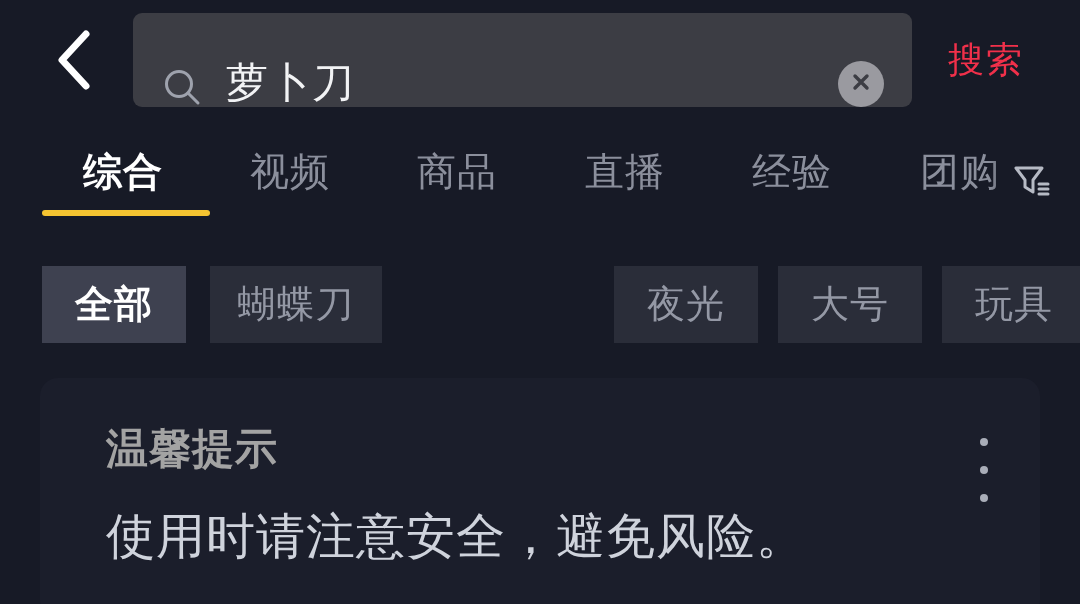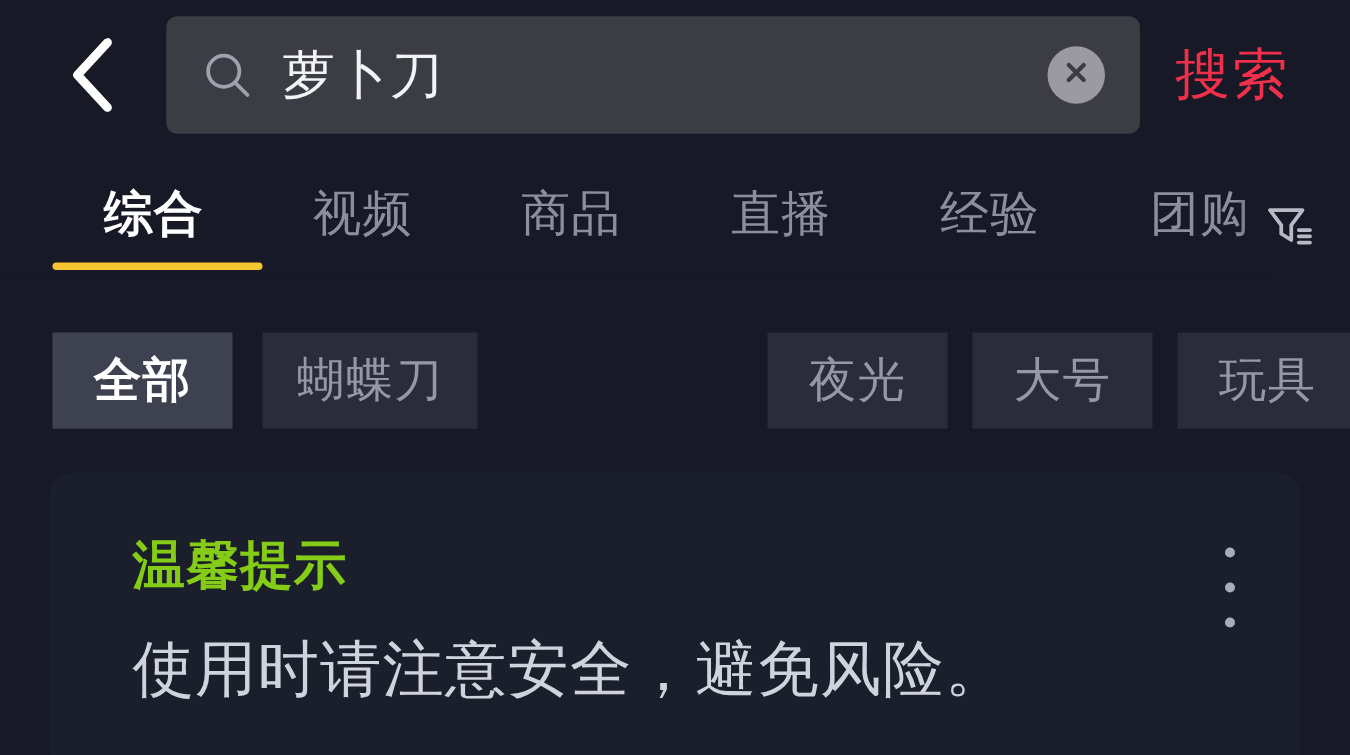--- a/index.html
+++ b/index.html
@@ -41,21 +41,21 @@
   }
   .back-btn svg { display: block; }
 
   .search-box {
     position: absolute;
     left: 133px; top: 13px;
     width: 779px; height: 94px;
     background: #3c3d44;
     border-radius: 9px;
     display: flex;
-    align-items: center;
+    align-items: flex-end;
   }
   .search-icon {
     margin-left: 29px;
     width: 40px; height: 40px;
     flex: 0 0 auto;
     display: flex;
     align-items: center;
     justify-content: center;
   }
   .search-value {
@@ -78,21 +78,21 @@
     align-items: center;
     justify-content: center;
     cursor: pointer;
   }
   .search-submit {
     position: absolute;
     right: 24px; top: 28px;
     width: 140px;
     text-align: center;
     color: #f0304a;
-    font-size: 44px;
+    font-size: 36px;
     line-height: 64px;
     letter-spacing: 2px;
     cursor: pointer;
   }
 
   
   .tabs {
     position: absolute;
     left: 0; top: 122px;
     width: 1080px;
@@ -175,26 +175,27 @@
     left: 40px; top: 378px;
     width: 1000px;
     height: 240px;
     background: #1b1e2b;
     border-radius: 18px;
     box-sizing: border-box;
   }
   .tip-title {
     position: absolute;
     left: 66px; top: 48px;
-    color: #84cc16;
+    color: #a3a3a3;
     font-size: 42px;
     line-height: 52px;
     font-weight: bold;
     letter-spacing: 1px;
     white-space: nowrap;
+    font-family: Liberation Mono, monospace;
   }
   .tip-body {
     position: absolute;
     left: 66px; top: 133px;
     color: #cfd3dc;
     font-size: 49px;
     line-height: 50px;
     letter-spacing: 1px;
     white-space: nowrap;
   }

